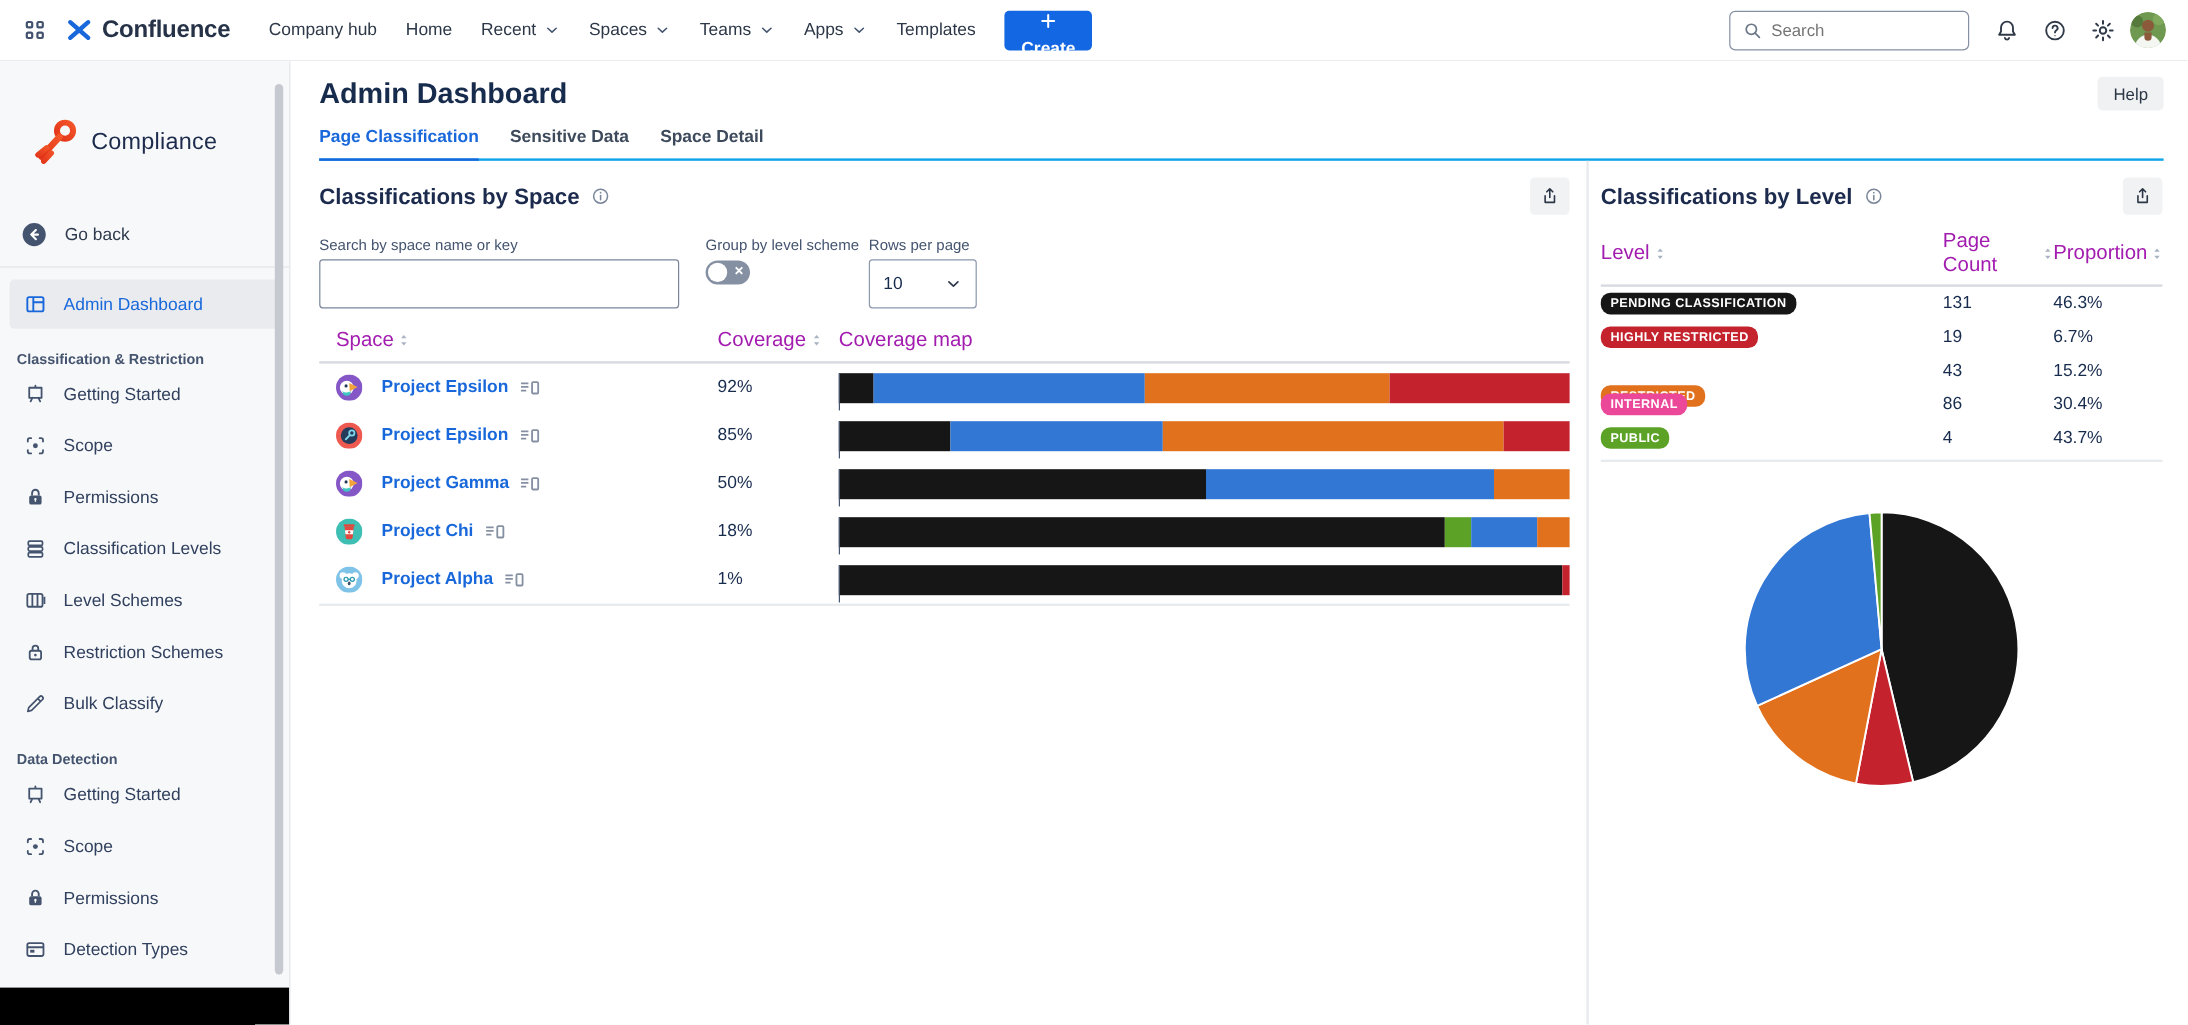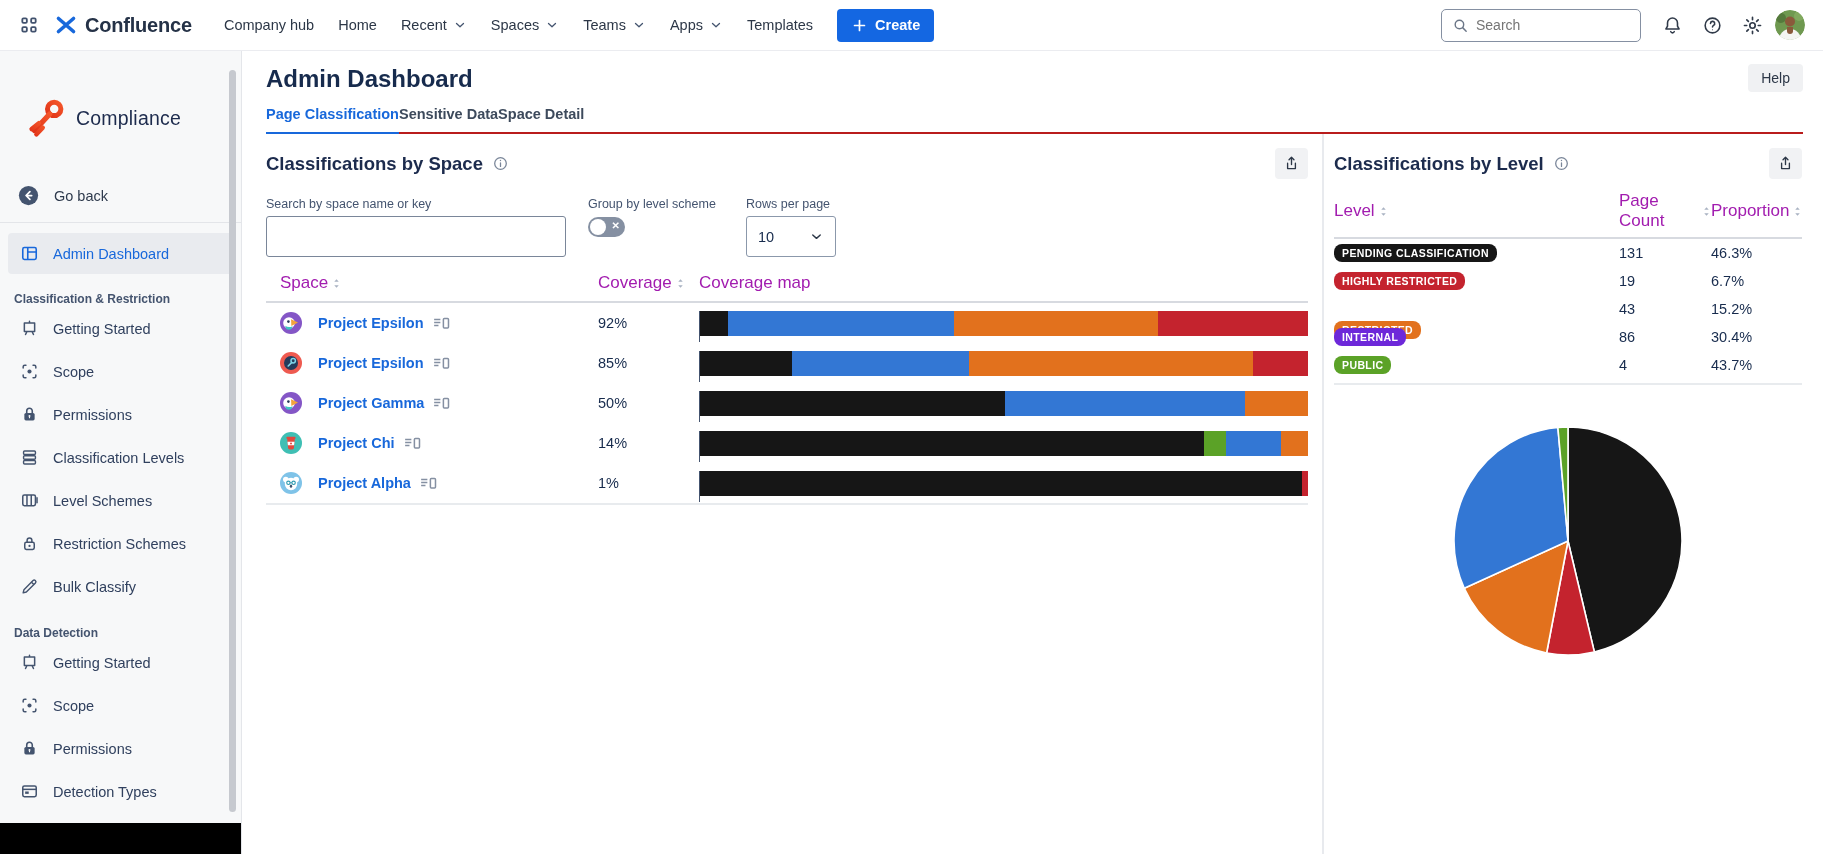--- a/index.html
+++ b/index.html
@@ -14,21 +14,21 @@
     background:none; border:none; cursor:pointer; border-radius:4px; }
   .ic { display:inline-flex; }
   .ic svg { display:block; }
   .logo { display:flex; align-items:center; gap:7px; margin:0 20px 0 8px; cursor:pointer; }
   .logo .word { font-size:20px; font-weight:700; color:#253247; letter-spacing:-0.2px; }
   .nav-items { display:flex; align-items:center; }
   .nav-item { display:flex; align-items:center; gap:6px; padding:0 12px; height:34px;
     font-size:14.5px; font-weight:500; color:#2C3747; cursor:pointer; border-radius:4px; }
   .create-btn { display:flex; align-items:center; gap:7px; margin-left:12px; height:33px;
     padding:0 14px; background:#1467E2; color:#fff; border:none; border-radius:4px;
-    font-size:14.5px; font-weight:600; cursor:pointer; font-family:inherit; }
+    font-size:14.5px; font-weight:600; cursor:pointer; font-family:inherit;flex-direction:column; }
   .nav-right { display:flex; align-items:center; gap:6px; }
   .nav-search { width:200px; height:33px; border:1px solid #8590A2; border-radius:5px;
     display:flex; align-items:center; gap:7px; padding:0 10px; margin-right:8px; background:#fff; }
   .nav-search input { border:none; outline:none; width:140px; font-size:14px; color:#15803d;
     font-family:inherit; background:transparent; }
   .avatar-btn { width:30px; height:30px; border-radius:50%; overflow:hidden; border:none;
     padding:0; cursor:pointer; background:none; }
 
   
   .shell { display:flex; height:803px; }
@@ -53,21 +53,21 @@
   .side-scrollbar { position:absolute; top:19px; right:5px; width:7px; height:742px;
     background:#C6C9CF; border-radius:4px; }
 
   
   .main { flex:1; display:flex; flex-direction:column; min-width:0; background:#fff; }
   .page-head { position:relative; padding:14px 20px 0 24px; }
   .page-title { font-size:24px; font-weight:700; color:#172B4D; }
   .help-btn { position:absolute; right:20px; top:13px; background:#F0F1F3; border:none;
     border-radius:4px; padding:6px 13px; font-size:14px; color:#2C3747; cursor:pointer;
     font-family:inherit; font-weight:500; }
-  .tabs { display:flex; margin:13px 20px 0 24px; border-bottom:2px solid #b91c1c; }
+  .tabs { display:flex; gap:26px; margin:13px 20px 0 24px; border-bottom:2px solid #0ea5e9; }
   .tab { padding-bottom:10px; font-size:14.5px; font-weight:600; color:#3D4A5C; cursor:pointer; }
   .tab.active { color:#1868DB; border-bottom:2.5px solid #1868DB; margin-bottom:-2px; }
 
   .panels { display:flex; flex:1; min-height:0; }
   .left-panel { flex:0 0 1082px; border-right:2px solid #E8EAEE; padding:14px 14px 0 24px; }
   .right-panel { flex:1; padding:14px 24px 0 10px; }
 
   .panel-title-row { display:flex; align-items:center; gap:9px; }
   .panel-title { font-size:18.5px; font-weight:700; color:#1C2B4D; }
   .export-btn { margin-left:auto; width:33px; height:31px; background:#F1F2F4; border:none;
@@ -77,21 +77,21 @@
   .controls { display:flex; margin-top:18px; align-items:flex-start; }
   .field-label { font-size:12.5px; color:#44546F; margin-bottom:5px; }
   .space-search { width:300px; height:41px; border:1.5px solid #7A8699; border-radius:3px;
     padding:0 10px; font-size:14.5px; font-family:inherit; outline:none; color:#172B4D; background:#fff; }
   .toggle-group { margin-left:22px; width:128px; }
   .toggle { width:37px; height:20px; background:#8590A2; border-radius:10px; position:relative;
     margin-top:6px; cursor:pointer; }
   .toggle .knob { position:absolute; left:2px; top:2px; width:16px; height:16px;
     background:#fff; border-radius:50%; }
   .toggle .xmark { position:absolute; right:5px; top:3px; font-size:10px; color:#fff; font-weight:700; }
-  .rows-group { margin-left:30px; }
+  .rows-group { margin-left:8px; }
   .select { width:90px; height:41px; border:1.5px solid #8B98AB; border-radius:3px;
     display:flex; align-items:center; justify-content:space-between; padding:0 11px;
     font-size:14.5px; color:#172B4D; cursor:pointer; background:#fff; }
 
   
   .space-table { margin-top:16px; }
   .t-head { display:flex; align-items:center; color:#a21caf; font-size:17px;
     padding-bottom:8px; border-bottom:2px solid #D7DAE0; }
   .t-head .hcell { display:flex; align-items:center; gap:4px; cursor:pointer; }
   .col-space { width:332px; padding-left:14px; }
@@ -567,21 +567,21 @@
                         <circle cx="11" cy="11.5" r="1" fill="#E2483D"></circle>
                       </svg></span>
                     <a class="space-link">Project Chi</a>
                     <span class="detail-ic">
                       <svg xmlns="http://www.w3.org/2000/svg" width="17" height="13" viewBox="0 0 18 13" fill="none" stroke="#8590A2" stroke-width="1.6">
                         <path d="M1.2 2.2h6.6M1.2 5.4h6.6M1.2 8.6h4.6"></path>
                         <rect x="11" y="1.2" width="5.4" height="10" rx="1"></rect>
                       </svg>
                     </span>
                   </div>
-                  <div class="scell col-cov cov-val">14%</div>
+                  <div class="scell col-cov cov-val">18%</div>
                   <div class="scell col-map">
                     <div class="bar">
                       <div class="seg" style="width: 83%; background: rgb(22, 22, 22);"></div>
                       <div class="seg" style="width: 3.6%; background: rgb(91, 162, 39);"></div>
                       <div class="seg" style="width: 8.9%; background: rgb(51, 119, 212);"></div>
                       <div class="seg" style="width: 4.5%; background: rgb(226, 113, 29);"></div>
                     </div>
                   </div>
                 </div>
                 <div class="srow">
@@ -676,21 +676,21 @@
                   <div class="lcol-level"><span class="badge" style="background: rgb(196, 35, 46);">HIGHLY RESTRICTED</span></div>
                   <div class="lcol-count">19</div>
                   <div class="lcol-prop">6.7%</div>
                 </div>
                 <div class="lrow">
                   <div class="lcol-level"><span class="badge" style="background: rgb(226, 113, 29); margin-top: 42px;">RESTRICTED</span></div>
                   <div class="lcol-count">43</div>
                   <div class="lcol-prop">15.2%</div>
                 </div>
                 <div class="lrow">
-                  <div class="lcol-level"><span class="badge" style="background: #6d28d9;">INTERNAL</span></div>
+                  <div class="lcol-level"><span class="badge" style="background: #ec4899;">INTERNAL</span></div>
                   <div class="lcol-count">86</div>
                   <div class="lcol-prop">30.4%</div>
                 </div>
                 <div class="lrow">
                   <div class="lcol-level"><span class="badge" style="background: rgb(91, 162, 39);">PUBLIC</span></div>
                   <div class="lcol-count">4</div>
                   <div class="lcol-prop">43.7%</div>
                 </div>
               </div>
             <div class="t-bottom"></div>

